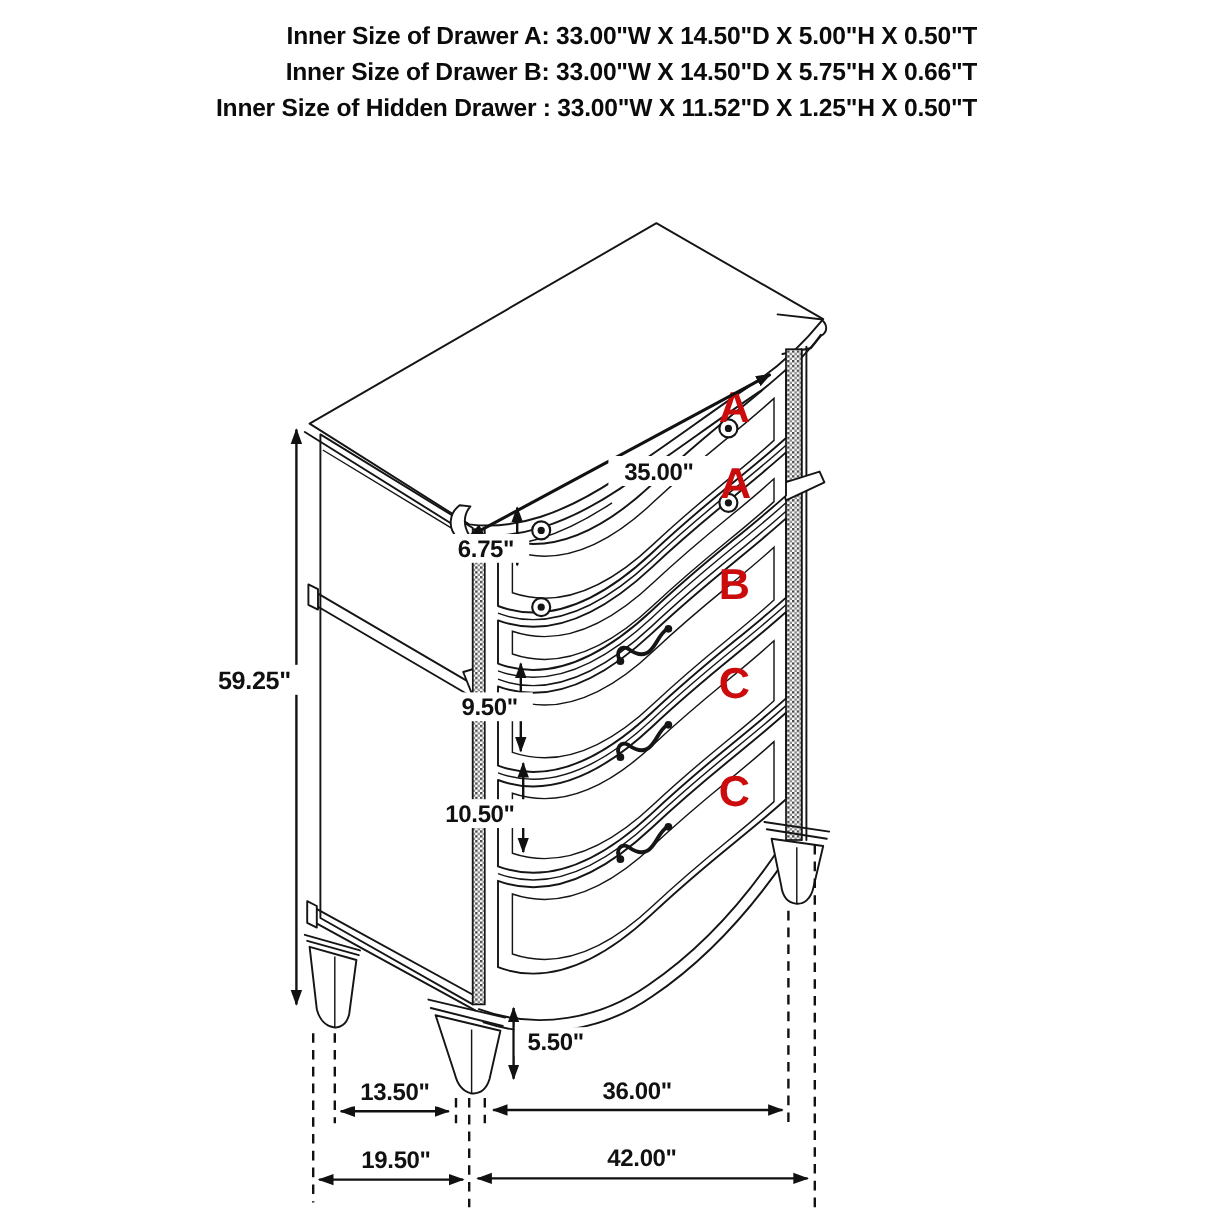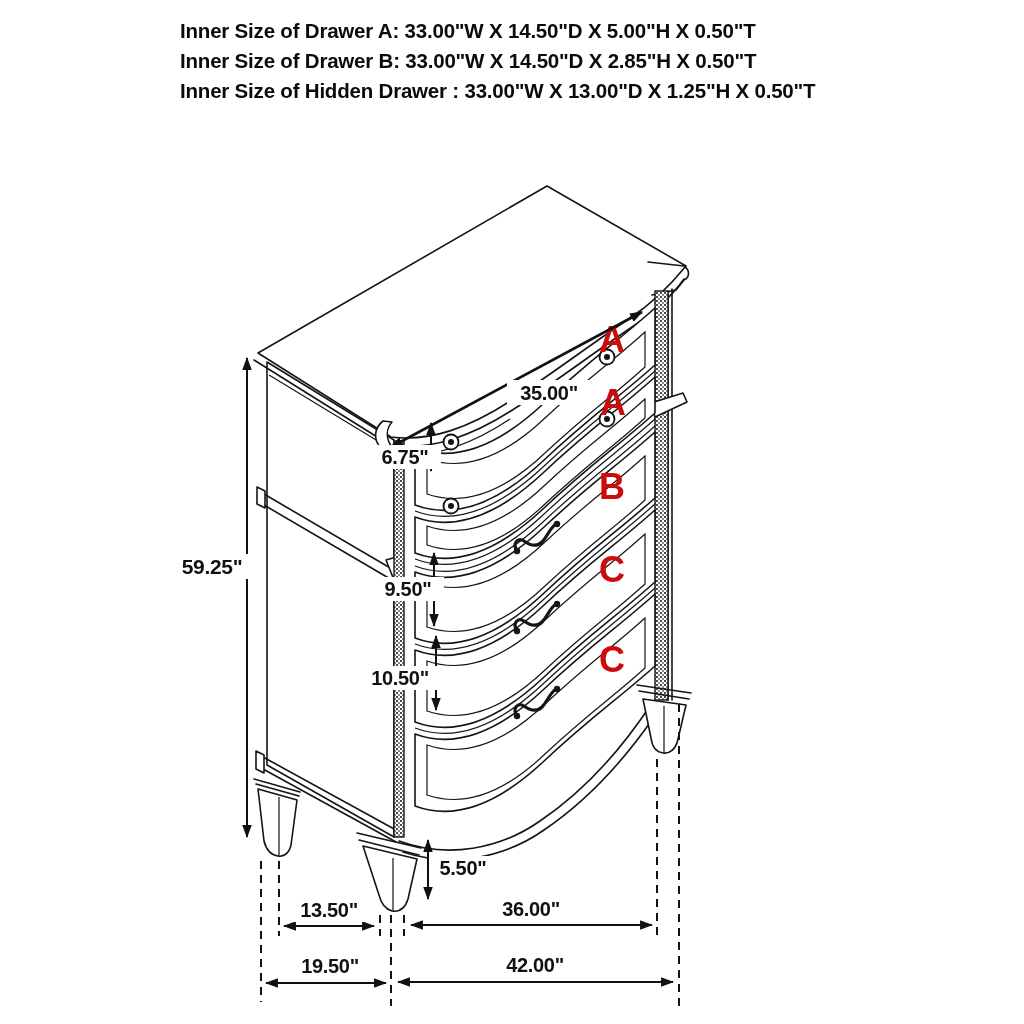--- a/index.html
+++ b/index.html
@@ -1,39 +1,39 @@
 <!DOCTYPE html>
 <html><head>
 <meta charset="utf-8">
 <style>
   html,body{margin:0;padding:0;background:#ffffff;}
   #canvas{position:relative;width:1024px;height:1024px;background:#ffffff;overflow:hidden;
-          font-family:"Liberation Sans","DejaVu Sans",sans-serif;}
+          font-family:"Liberation Sans","DejaVu Sans",sans-serif;text-align:right;}
   #spec-header{position:absolute;left:180px;top:16px;font-size:20.5px;font-weight:bold;
                color:#0b0b0b;line-height:30px;letter-spacing:-0.2px;white-space:nowrap;}
   #diagram-svg{position:absolute;left:0;top:0;}
   .dim-label{font-family:"Liberation Sans","DejaVu Sans",sans-serif;font-size:20px;font-weight:bold;
              fill:#111111;letter-spacing:-0.3px;}
   .drawer-letter{font-family:"Liberation Sans","DejaVu Sans",sans-serif;font-size:36px;font-weight:bold;}
   .line{stroke:#151515;stroke-width:1.6;fill:none;stroke-linecap:round;stroke-linejoin:round;}
   .thin{stroke:#151515;stroke-width:1.2;fill:none;}
   .wfill{fill:#ffffff;}
   .dim{stroke:#111111;stroke-width:2;fill:none;}
   .dash{stroke:#111111;stroke-width:2;fill:none;stroke-dasharray:8 6;}
   .lblbg{fill:#ffffff;}
 </style>
 </head>
 <body>
 
 <div id="canvas">
 
   <div id="spec-header">
     <div>Inner Size of Drawer A: 33.00"W X 14.50"D X 5.00"H X 0.50"T</div>
-    <div>Inner Size of Drawer B: 33.00"W X 14.50"D X 2.85"H X 0.50"T</div>
-    <div>Inner Size of Hidden Drawer : 33.00"W X 13.00"D X 1.25"H X 0.50"T</div>
+    <div>Inner Size of Drawer B: 33.00"W X 14.50"D X 5.75"H X 0.66"T</div>
+    <div>Inner Size of Hidden Drawer : 33.00"W X 11.52"D X 1.25"H X 0.50"T</div>
   </div>
 
   <svg id="diagram-svg" width="1024" height="1024" viewBox="0 0 1024 1024">
     <defs>
       <pattern id="tex" width="4" height="4" patternUnits="userSpaceOnUse">
         <rect width="4" height="4" fill="#ffffff"></rect>
         <rect x="0" y="0" width="2" height="2" fill="#4a4a4a"></rect>
         <rect x="2" y="2" width="2" height="2" fill="#8a8a8a"></rect>
       </pattern>
       <marker id="arr" viewBox="0 0 12 10" refX="11" refY="5" markerWidth="13" markerHeight="11" orient="auto-start-reverse" markerUnits="userSpaceOnUse">

